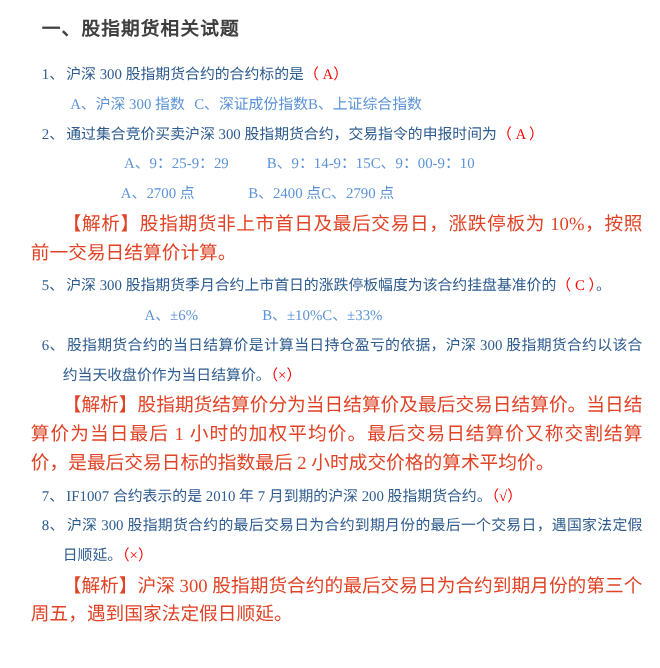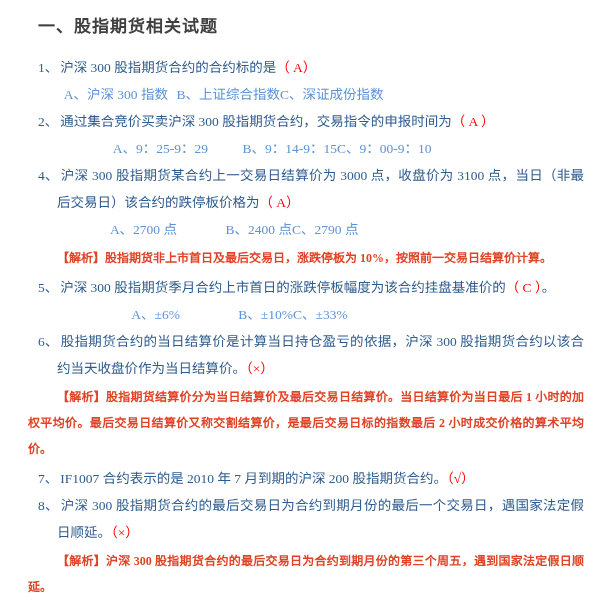--- a/index.html
+++ b/index.html
@@ -33,53 +33,52 @@
   .ow-q2 span:nth-child(2){min-width:129px}
   .ow-q3 span:nth-child(1){min-width:63px}
   .ow-q3 span:nth-child(2){min-width:57px}
   .ow-q3 span:nth-child(3){min-width:56px}
   .ow-q4 span:nth-child(1){min-width:120px}
   .ow-q4 span:nth-child(2){min-width:115px}
   .ow-q5 span:nth-child(1){min-width:123px}
   .ow-q5 span:nth-child(2){min-width:113px}
 
   .analysis {
-    font-size:12px; font-weight:bold; color:#E04326;
+    font-size:17px; font-weight:normal; color:#E04326;
     line-height:26px; margin:2px 0 3px -10px; text-indent:29px;
     text-align:justify;
   }
 </style>
 </head>
 <body>
 
 <div class="doc">
 
   <div class="title">一、股指期货相关试题</div>
 
   <div>
     <p class="q"><span class="num">1、</span><span>沪深 300 股指期货合约的合约标的是</span><span class="ans">（ A）</span><span></span></p>
     <p class="opts ow-q1">
         <span>A、沪深 300 指数</span>
+        <span>C、深证成份指数</span>
         <span>B、上证综合指数</span>
-        <span>C、深证成份指数</span>
       </p>
   </div>
 
   <div>
     <p class="q"><span class="num">2、</span><span>通过集合竞价买卖沪深 300 股指期货合约，交易指令的申报时间为</span><span class="ans">（ A ）</span><span></span></p>
     <p class="opts ow-q2">
         <span>A、9：25-9：29</span>
         <span>B、9：14-9：15</span>
         <span>C、9：00-9：10</span>
       </p>
   </div>
 
 
   <div>
-    <p class="q"><span class="num">4、</span><span>沪深 300 股指期货某合约上一交易日结算价为 3000 点，收盘价为 3100 点，当日（非最后交易日）该合约的跌停板价格为</span><span class="ans">（ A）</span><span></span></p>
     <p class="opts ow-q4">
         <span>A、2700 点</span>
         <span>B、2400 点</span>
         <span>C、2790 点</span>
       </p>
     <p class="analysis">【解析】股指期货非上市首日及最后交易日，涨跌停板为 10%，按照前一交易日结算价计算。</p>
   </div>
 
   <div>
     <p class="q"><span class="num">5、</span><span>沪深 300 股指期货季月合约上市首日的涨跌停板幅度为该合约挂盘基准价的</span><span class="ans">（ C ）</span><span>。</span></p>

